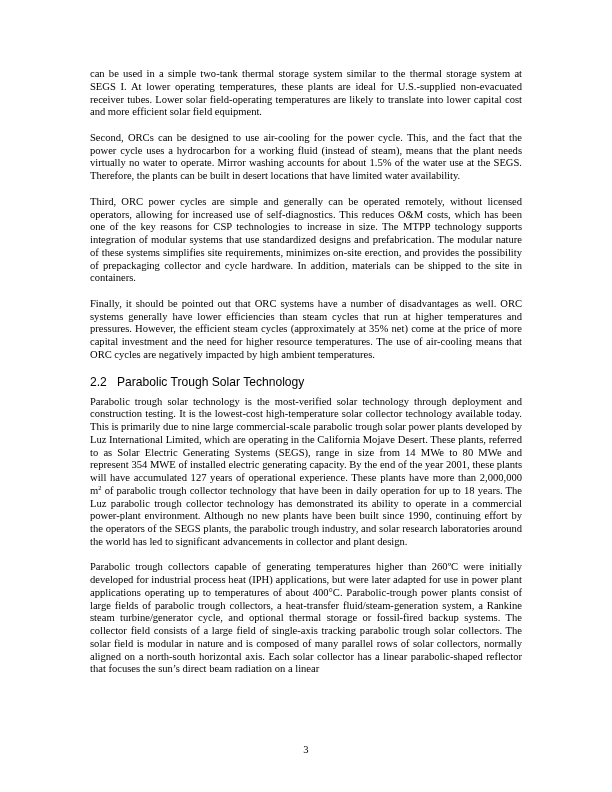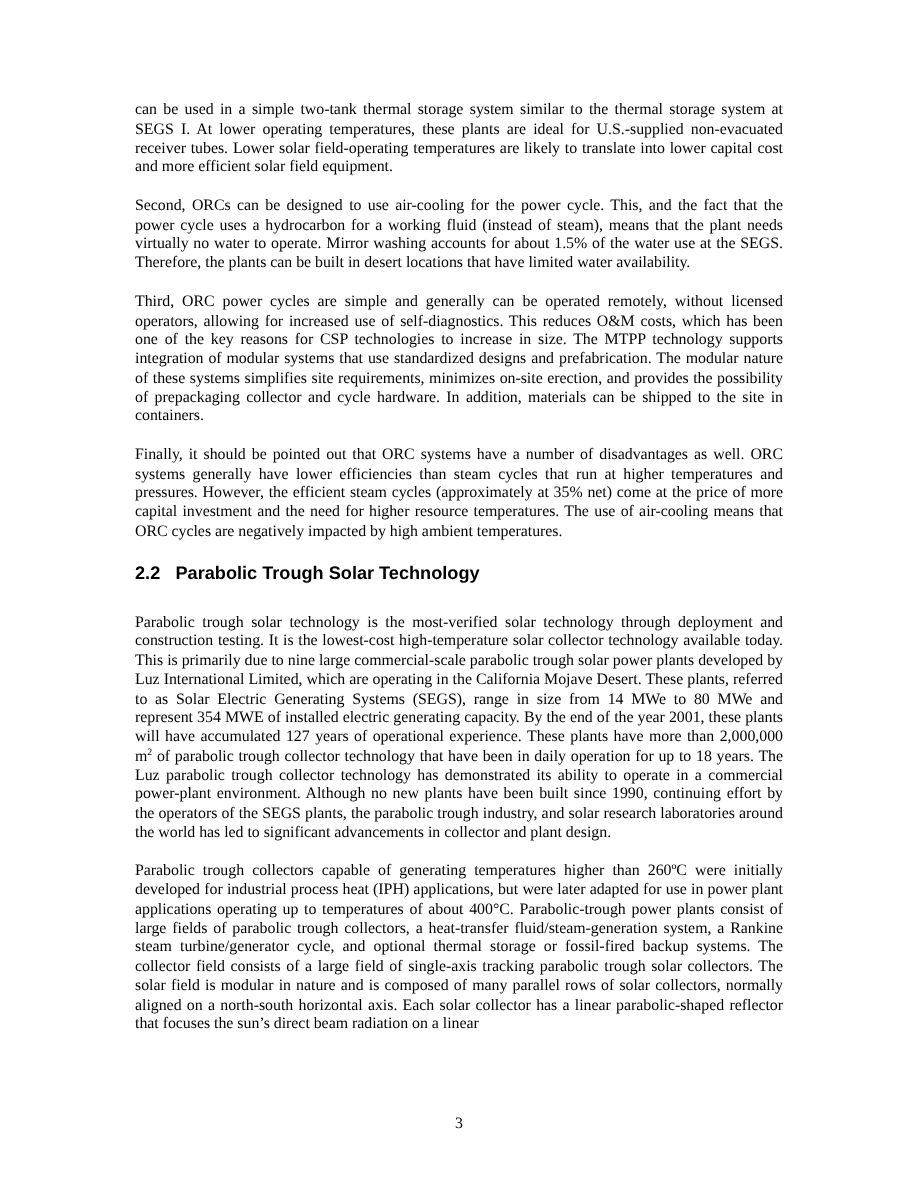--- a/index.html
+++ b/index.html
@@ -23,24 +23,24 @@
     }
     .para {
       font-size: 10.6px;
       line-height: 12.75px;
       text-align: justify;
       margin: 0 0 12.9px 0;
       letter-spacing: -0.02px;
     }
     .heading {
       font-family: "Liberation Sans", "DejaVu Sans", sans-serif;
-      font-weight: bold;
+      font-weight: normal;
       font-size: 12.1px;
       line-height: 14px;
-      margin: 3px 0 21px 0;
+      margin: 3px 0 7px 0;
     }
     .heading .num {
       display: inline-block;
       width: 27px;
     }
     sup {
       font-size: 6.5px;
       line-height: 0;
       vertical-align: 4px;
     }

